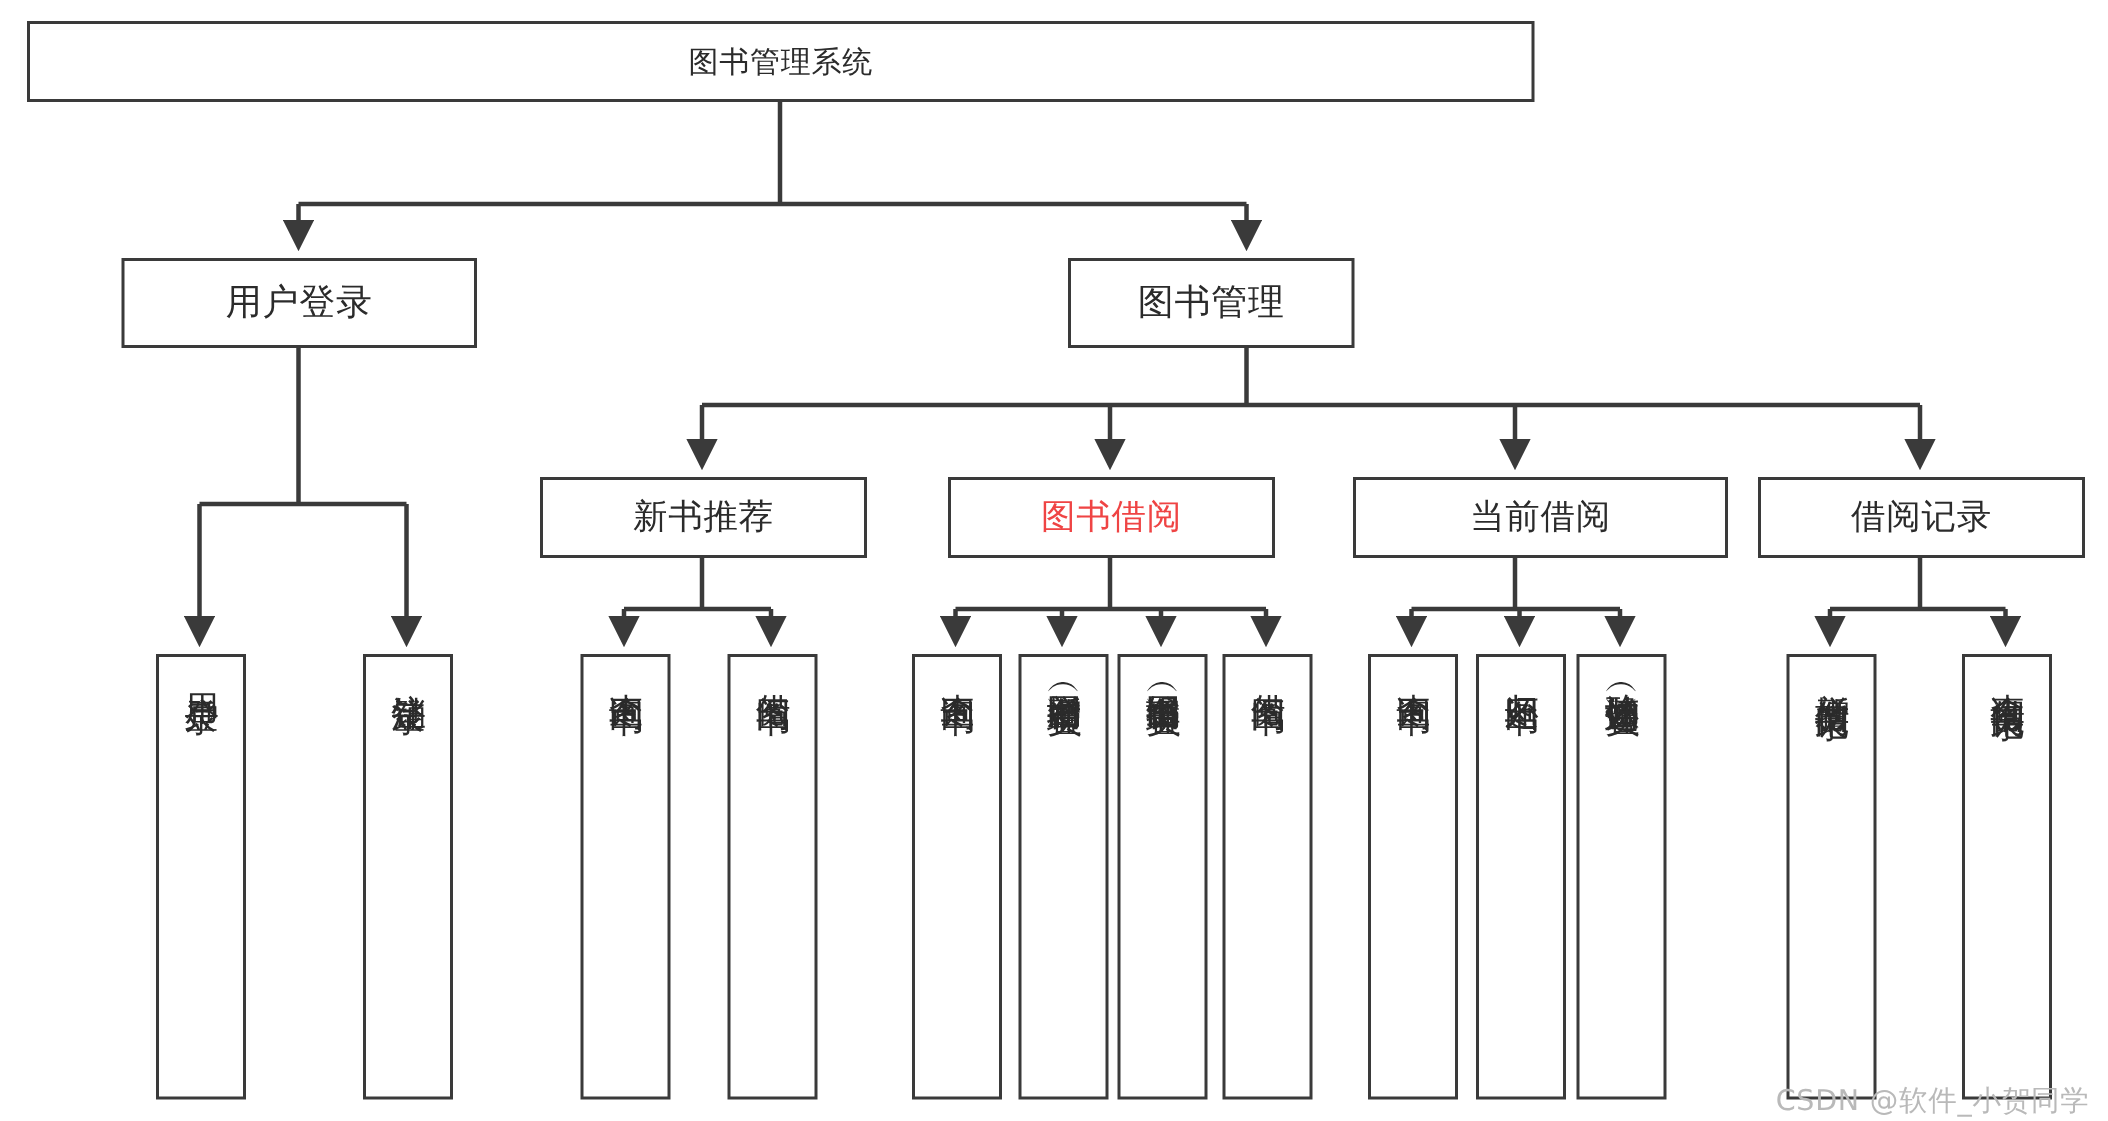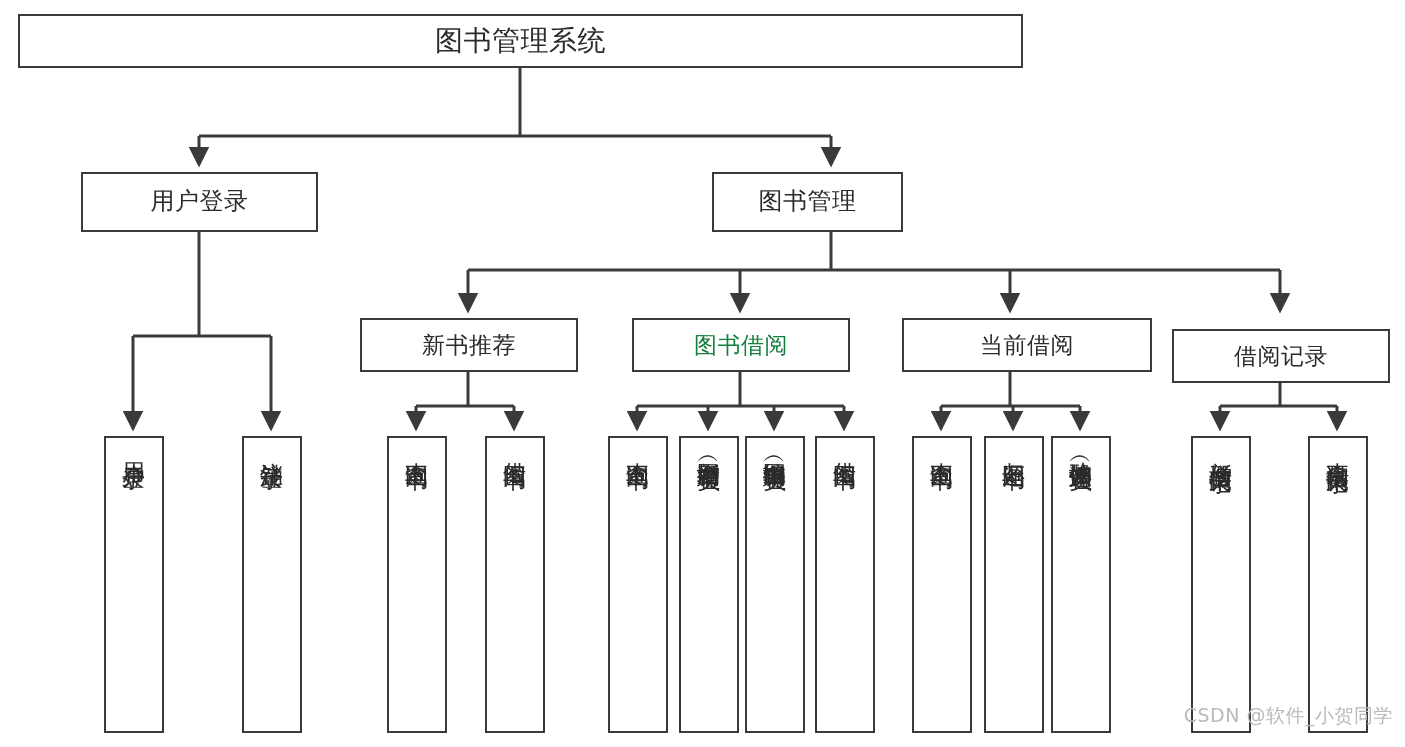--- a/index.html
+++ b/index.html
@@ -53,28 +53,28 @@
     writing-mode: vertical-rl;
     text-orientation: upright;
     font-size: 23px;
     line-height: 1.22;
     letter-spacing: 2px;
     white-space: nowrap;
   }
   .node.leaf.long .label {
     letter-spacing: 1px;
   }
-  .node.root .label { font-size: 28px; }
+  .node.root .label { font-size: 20px; }
   .node.l2 .label { font-size: 24px; }
   .node.l3 .label { font-size: 23px; text-align: right; }
 
   #watermark {
     position: absolute;
     right: 12px;
-    bottom: 18px;
+    bottom: 0;
     font-size: 19px;
     color: #b9b9b9;
     letter-spacing: 0.5px;
     white-space: nowrap;
     font-family: "DejaVu Sans", "Liberation Sans", sans-serif;
   }
 </style>
 </head>
 <body>
 
@@ -138,27 +138,27 @@
   <div class="node l2" style="left: 81px; top: 172px; width: 237px; height: 60px; border-color: rgb(58, 58, 58); background: rgb(255, 255, 255); color: rgb(43, 43, 43);">
     <span class="label">用户登录</span>
   </div>
   <div class="node l2" style="left: 712px; top: 172px; width: 191px; height: 60px; border-color: rgb(58, 58, 58); background: rgb(255, 255, 255); color: rgb(43, 43, 43);">
     <span class="label">图书管理</span>
   </div>
 
   <div class="node l3" style="left: 360px; top: 318px; width: 218px; height: 54px; border-color: rgb(58, 58, 58); background: rgb(255, 255, 255); color: rgb(43, 43, 43);">
     <span class="label">新书推荐</span>
   </div>
-  <div class="node l3" style="left: 632px; top: 318px; width: 218px; height: 54px; border-color: rgb(58, 58, 58); background: rgb(255, 255, 255); color: #15803d;">
+  <div class="node l3" style="left: 632px; top: 318px; width: 218px; height: 54px; border-color: rgb(58, 58, 58); background: rgb(255, 255, 255); color: #ef4444;">
     <span class="label">图书借阅</span>
   </div>
   <div class="node l3" style="left: 902px; top: 318px; width: 250px; height: 54px; border-color: rgb(58, 58, 58); background: rgb(255, 255, 255); color: rgb(43, 43, 43);">
     <span class="label">当前借阅</span>
   </div>
-  <div class="node l3" style="left: 1172px; top: 329px; width: 218px; height: 54px; border-color: rgb(58, 58, 58); background: rgb(255, 255, 255); color: rgb(43, 43, 43);">
+  <div class="node l3" style="left: 1172px; top: 318px; width: 218px; height: 54px; border-color: rgb(58, 58, 58); background: rgb(255, 255, 255); color: rgb(43, 43, 43);">
     <span class="label">借阅记录</span>
   </div>
 
   <div class="node leaf" style="left: 104px; top: 436px; width: 60px; height: 297px; border-color: rgb(58, 58, 58); background: rgb(255, 255, 255); color: rgb(43, 43, 43);">
     <span class="label">用户登录</span>
   </div>
   <div class="node leaf" style="left: 242px; top: 436px; width: 60px; height: 297px; border-color: rgb(58, 58, 58); background: rgb(255, 255, 255); color: rgb(43, 43, 43);">
     <span class="label">注销登录</span>
   </div>
   <div class="node leaf" style="left: 387px; top: 436px; width: 60px; height: 297px; border-color: rgb(58, 58, 58); background: rgb(255, 255, 255); color: rgb(43, 43, 43);">

